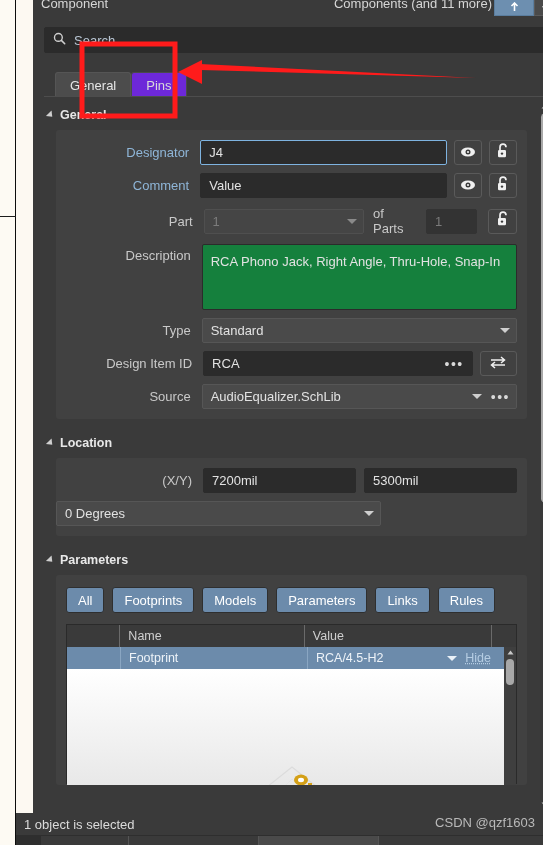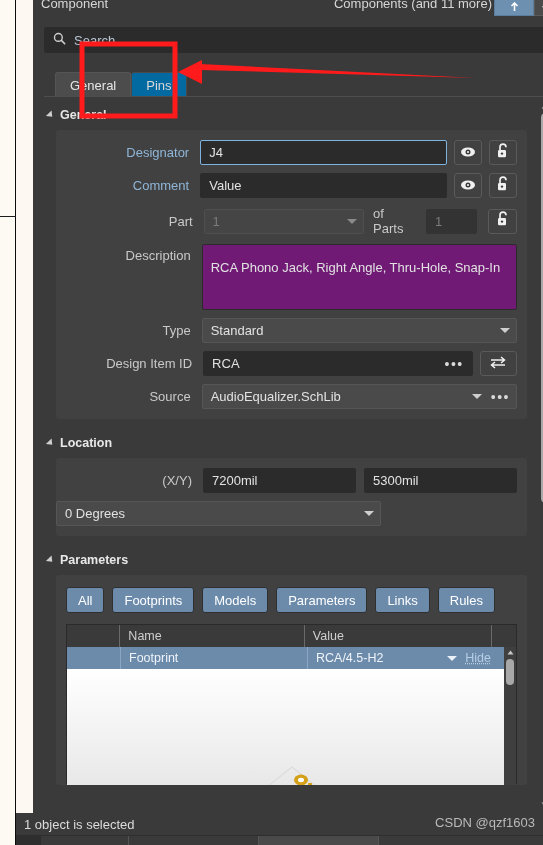--- a/index.html
+++ b/index.html
@@ -37,21 +37,21 @@
     position:absolute; left:11px; top:27px; width:505px; height:26px;
     background:#2b2b2b; border:1px solid #2b2b2b; border-radius:2px;
     display:flex; align-items:center; padding:0 8px; gap:8px;
   }
   .search .ph{ color:#b9c6d4; font-size:13px; }
 
   
   .tabs{ position:absolute; left:22px; top:71px; height:26px; display:flex; align-items:flex-end; }
   .tab{ height:25px; padding:0 14px; font-size:13px; color:#d9d9d9;
         display:flex; align-items:center; border-radius:3px 3px 0 0;
-        border:1px solid #4a4a4a; border-bottom:none; background:#0369a1; }
+        border:1px solid #4a4a4a; border-bottom:none; background:#6d28d9; }
   .tab.active{ background:#4c4c4c; color:#e6e6e6; border-color:#555; }
   .tab-underline{ position:absolute; left:11px; top:96px; width:505px; height:1px; background:#4d4d4d;}
 
   
   .scroll-area{ position:absolute; left:11px; top:99px; width:490px; height:712px; overflow:hidden;}
 
   
   .vscroll{ position:absolute; left:506px; top:99px; width:13px; height:712px; background:#3a3a3a;}
   .vscroll .arrow{ position:absolute; left:0; width:13px; height:13px; display:flex;align-items:center;justify-content:center;}
   .vscroll .arrow.up{ top:0; } .vscroll .arrow.down{ bottom:0; }
@@ -79,22 +79,22 @@
     height:25px; background:#4a4a4a; border:1px solid #565656; border-radius:2px;
     color:#e2e2e2; font-size:13px; display:flex; align-items:center; padding:0 6px 0 8px; justify-content:space-between;
   }
   .sel.disabled{ background:#454545; color:#7b7b7b; border-color:#4f4f4f;}
   .caret{ width:0;height:0;border-left:5px solid transparent;border-right:5px solid transparent;border-top:5px solid #cfcfcf;}
   .caret.dim{ border-top-color:#8a8a8a;}
 
   .iconbtn{ width:29px; height:25px; background:#414141; border:1px solid #5a5a5a; border-radius:3px;
             display:flex;align-items:center;justify-content:center; margin-left:7px;}
 
-  .ta{ background:#701a75; border:1px solid #2b2b2b; border-radius:2px; color:#e2e2e2;
-       font-size:13px; padding:14px 8px; line-height:1.35;}
+  .ta{ background:#15803d; border:1px solid #2b2b2b; border-radius:2px; color:#e2e2e2;
+       font-size:13px; padding:8px 8px; line-height:1.35;}
 
   .dots{ color:#d9d9d9; font-size:14px; letter-spacing:1.5px; }
 
   
   .filters{ display:flex; gap:8px; }
   .fbtn{ height:26px; padding:0 11px; background:#6c8bab; border:1px solid #2f2f2f; border-radius:3px;
          color:#ffffff; font-size:13px; display:flex; align-items:center; }
 
   
   .ptable{ border:1px solid #2a2a2a; background:#0369a1; }

